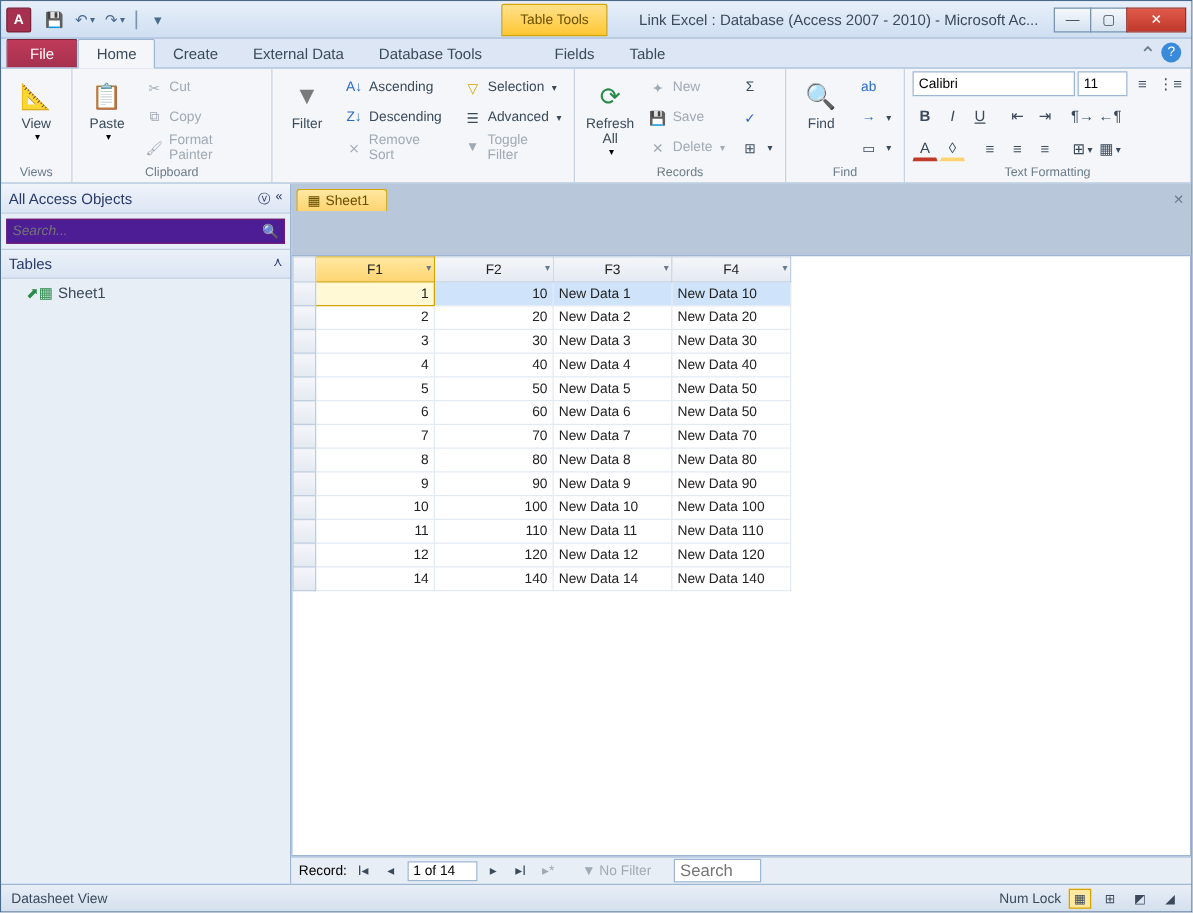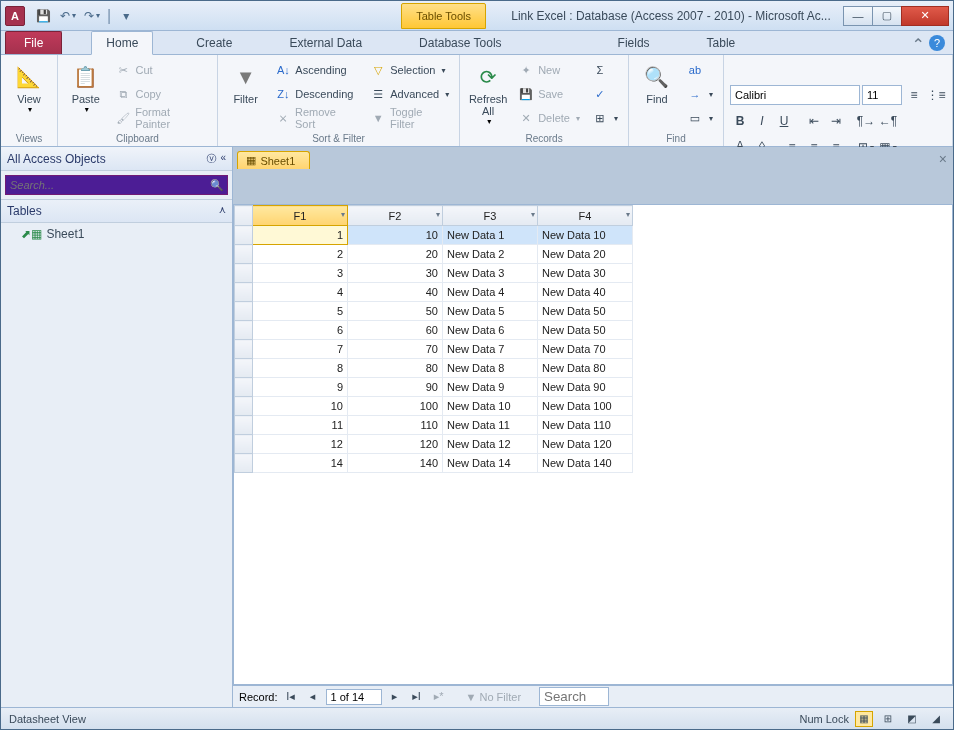--- a/index.html
+++ b/index.html
@@ -12,21 +12,21 @@
 .qat { display:flex; gap:2px; align-items:center; padding:0 4px;}
 .qat-btn { width:22px; height:22px; display:flex; align-items:center; justify-content:center; color:#4a6a8a; font-size:12px;}
 .qat-sep { color:#7a94b0; padding:0 2px;}
 .table-tools { background: linear-gradient(#ffe08a,#ffc734); border:1px solid #d6a400; padding:2px 14px; font-size:11px; color:#6a4e00; margin-left:260px; height:26px; display:flex; align-items:center; border-radius:2px 2px 0 0;}
 .title-text { flex:1; text-align:center; padding-left:12px; font-size:12px; color:#3a4a5a;}
 .win-btns { display:flex; margin-right:4px;}
 .win-btn { width:30px; height:20px; border:1px solid #7a94b0; background:linear-gradient(#f4f8fc,#d6e2f0); display:flex; align-items:center; justify-content:center; font-size:11px; color:#3a4a5a; margin-left:-1px;}
 .win-close { background:linear-gradient(#e05a4a,#c0392b); color:#fff; border-color:#a02e22; width:48px;}
 
 
-.tabstrip { height:24px; background:#dce6f4; display:flex; align-items:flex-end; padding-left:4px; border-bottom:1px solid #9db6d4;gap:29px;}
+.tabstrip { height:24px; background:#dce6f4; display:flex; align-items:flex-end; padding-left:4px; border-bottom:1px solid #9db6d4;}
 .file-tab { background:linear-gradient(#c03a5a,#a5314e); color:#fff; padding:4px 18px; font-size:12px; border:1px solid #7a2238; border-bottom:none; border-radius:2px 2px 0 0;}
 .tab { padding:4px 14px; font-size:12px; color:#3a4a5a;}
 .tab.active { background:#f4f6fa; border:1px solid #9db6d4; border-bottom:1px solid #f4f6fa; border-radius:2px 2px 0 0; margin-bottom:-1px;}
 .help-area { margin-left:auto; display:flex; gap:4px; padding-right:8px;}
 
 
 .ribbon { height:92px; background:#f4f6fa; border-bottom:1px solid #9db6d4; display:flex;}
 .group { border-right:1px solid #c8d4e4; padding:2px 6px 0 6px; display:flex; flex-direction:column;}
 .group-body { flex:1; display:flex; align-items:flex-start; gap:4px;}
 .group-label { font-size:10px; color:#6a7a8a; text-align:center; padding:2px 0;}
@@ -191,21 +191,20 @@
               <span class="small-icon">☰</span>
               <span>Advanced</span>
               <span class="caret">▾</span>
             </div>
           <div class="small-btn disabled">
               <span class="small-icon">▼</span>
               <span>Toggle Filter</span>
             </div>
         </div>
       </div>
-      <div class="group-label">Sort &amp; Filter</div>
     </div>
 
     <div class="group">
       <div class="group-body">
         <div class="big-btn">
           <div class="big-icon" style="color:#2a8a4a;">⟳</div>
           <div class="big-lbl" style="white-space:pre;">Refresh
 All</div>
           <div class="caret">▾</div>
         </div>
@@ -257,21 +256,21 @@
           <div class="small-btn">
               <span class="small-icon">▭</span>
               <span class="caret">▾</span>
             </div>
         </div>
       </div>
       <div class="group-label">Find</div>
     </div>
 
     <div class="group" style="flex:1;">
-      <div class="group-body" style="flex-direction:column;align-items:flex-start;margin-top:28px;">
+      <div class="group-body" style="flex-direction:column;align-items:flex-start;">
         <div class="font-box">
           <input class="font-sel" value="Calibri" style="">
           <input class="size-sel" value="11" style="">
           <div class="fmt-btn">≡</div>
           <div class="fmt-btn">⋮≡</div>
         </div>
         <div class="fmt-row">
           <div class="fmt-btn">
               <b>B</b>
             </div>

